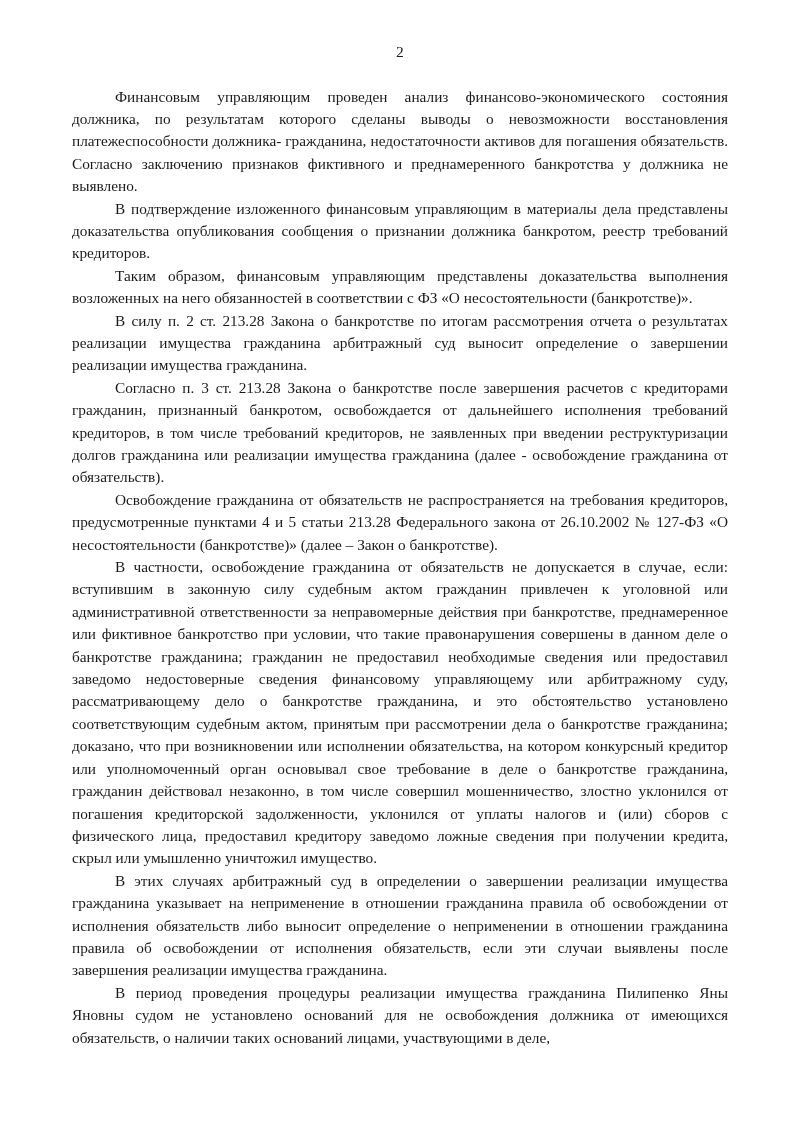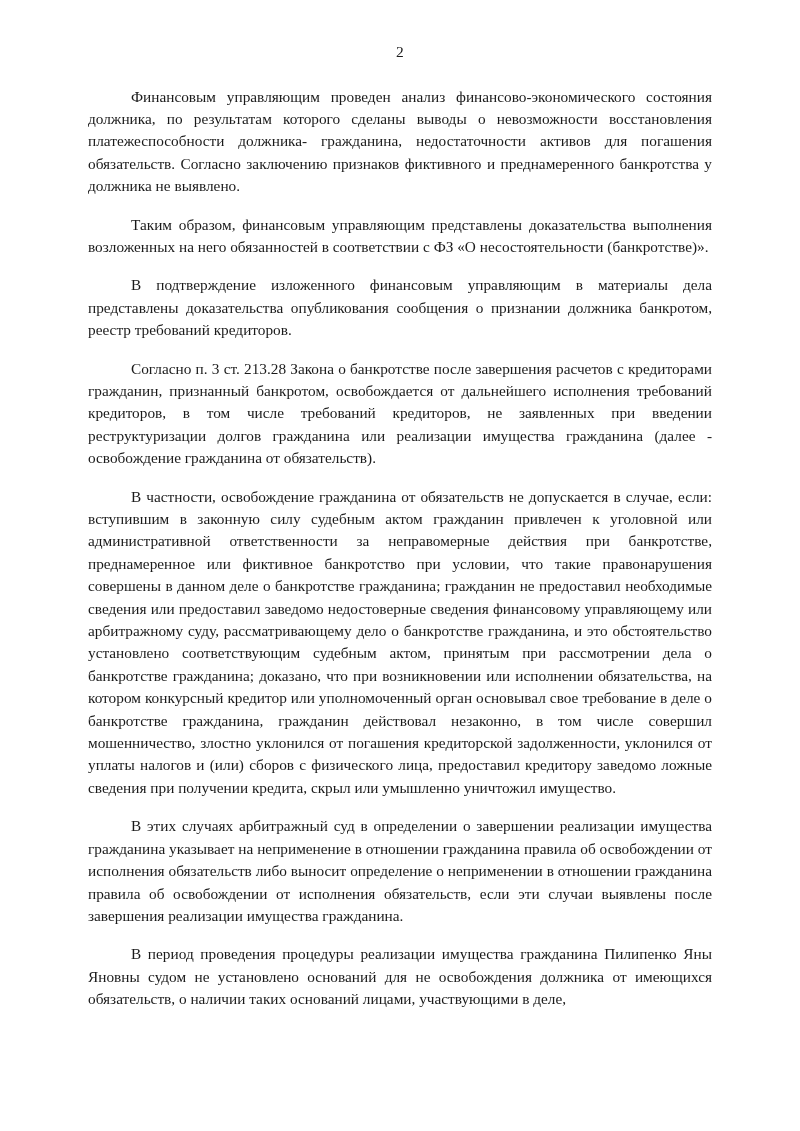--- a/index.html
+++ b/index.html
@@ -29,38 +29,40 @@
     letter-spacing: 0.2px;
   }
   .body-text {
     font-size: 15.3px;
     line-height: 1.465;
     text-align: justify;
     text-justify: inter-word;
     hyphens: none;
   }
   .body-text p {
-    margin: 16px;
+    margin: 0;
     text-indent: 43px;
     text-align: justify;
   }
   .body-text p:last-child {
     text-align: justify;
   }
 </style>
 </head>
 <body>
 
 <div class="page">
 
   <div class="page-number">2</div>
 
   <div class="body-text">
     <p>Финансовым управляющим проведен анализ финансово-экономического состояния должника, по результатам которого сделаны выводы о невозможности восстановления платежеспособности должника- гражданина, недостаточности активов для погашения обязательств. Согласно заключению признаков фиктивного и преднамеренного банкротства у должника не выявлено.</p>
+    <p>В подтверждение изложенного финансовым управляющим в материалы дела представлены доказательства опубликования сообщения о признании должника банкротом, реестр требований кредиторов.</p>
     <p>Таким образом, финансовым управляющим представлены доказательства выполнения возложенных на него обязанностей в соответствии с ФЗ «О несостоятельности (банкротстве)».</p>
-    <p>В подтверждение изложенного финансовым управляющим в материалы дела представлены доказательства опубликования сообщения о признании должника банкротом, реестр требований кредиторов.</p>
+    <p>В силу п. 2 ст. 213.28 Закона о банкротстве по итогам рассмотрения отчета о результатах реализации имущества гражданина арбитражный суд выносит определение о завершении реализации имущества гражданина.</p>
     <p>Согласно п. 3 ст. 213.28 Закона о банкротстве после завершения расчетов с кредиторами гражданин, признанный банкротом, освобождается от дальнейшего исполнения требований кредиторов, в том числе требований кредиторов, не заявленных при введении реструктуризации долгов гражданина или реализации имущества гражданина (далее - освобождение гражданина от обязательств).</p>
+    <p>Освобождение гражданина от обязательств не распространяется на требования кредиторов, предусмотренные пунктами 4 и 5 статьи 213.28 Федерального закона от 26.10.2002 № 127-ФЗ «О несостоятельности (банкротстве)» (далее – Закон о банкротстве).</p>
     <p>В частности, освобождение гражданина от обязательств не допускается в случае, если: вступившим в законную силу судебным актом гражданин привлечен к уголовной или административной ответственности за неправомерные действия при банкротстве, преднамеренное или фиктивное банкротство при условии, что такие правонарушения совершены в данном деле о банкротстве гражданина; гражданин не предоставил необходимые сведения или предоставил заведомо недостоверные сведения финансовому управляющему или арбитражному суду, рассматривающему дело о банкротстве гражданина, и это обстоятельство установлено соответствующим судебным актом, принятым при рассмотрении дела о банкротстве гражданина; доказано, что при возникновении или исполнении обязательства, на котором конкурсный кредитор или уполномоченный орган основывал свое требование в деле о банкротстве гражданина, гражданин действовал незаконно, в том числе совершил мошенничество, злостно уклонился от погашения кредиторской задолженности, уклонился от уплаты налогов и (или) сборов с физического лица, предоставил кредитору заведомо ложные сведения при получении кредита, скрыл или умышленно уничтожил имущество.</p>
     <p>В этих случаях арбитражный суд в определении о завершении реализации имущества гражданина указывает на неприменение в отношении гражданина правила об освобождении от исполнения обязательств либо выносит определение о неприменении в отношении гражданина правила об освобождении от исполнения обязательств, если эти случаи выявлены после завершения реализации имущества гражданина.</p>
     <p>В период проведения процедуры реализации имущества гражданина Пилипенко Яны Яновны судом не установлено оснований для не освобождения должника от имеющихся обязательств, о наличии таких оснований лицами, участвующими в деле,</p>
   </div>
 
 </div>
 
 </body></html>

